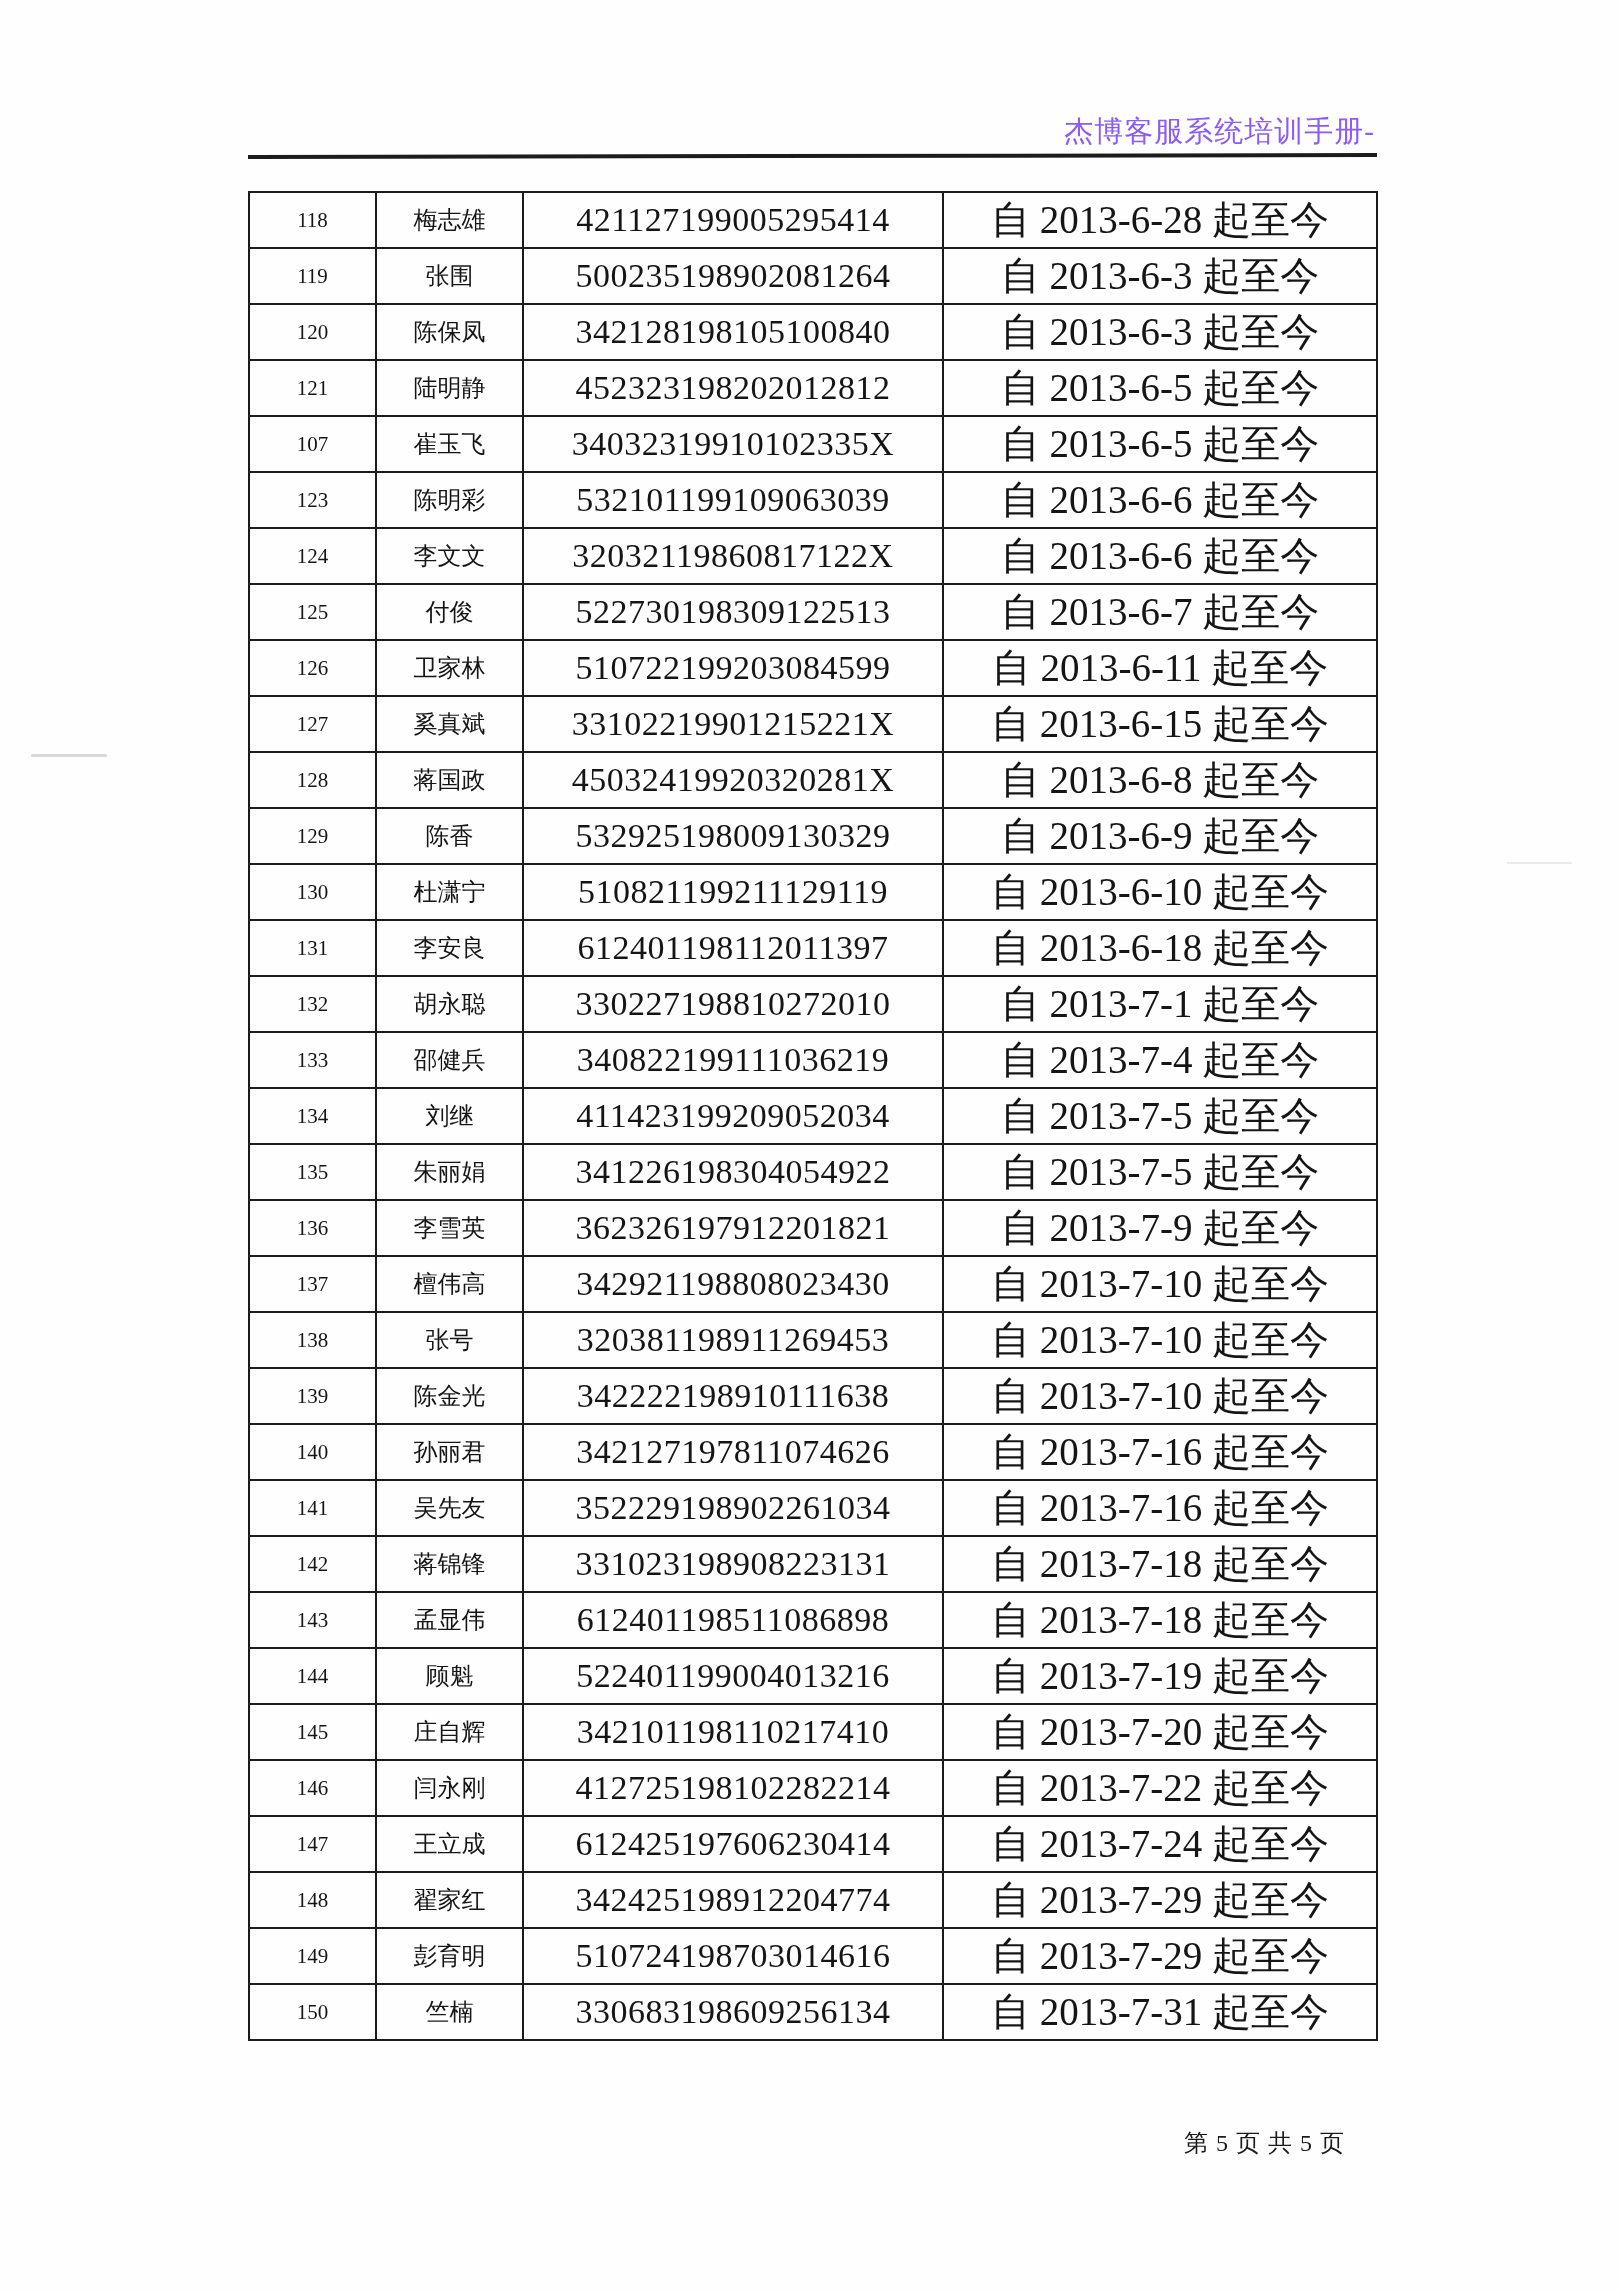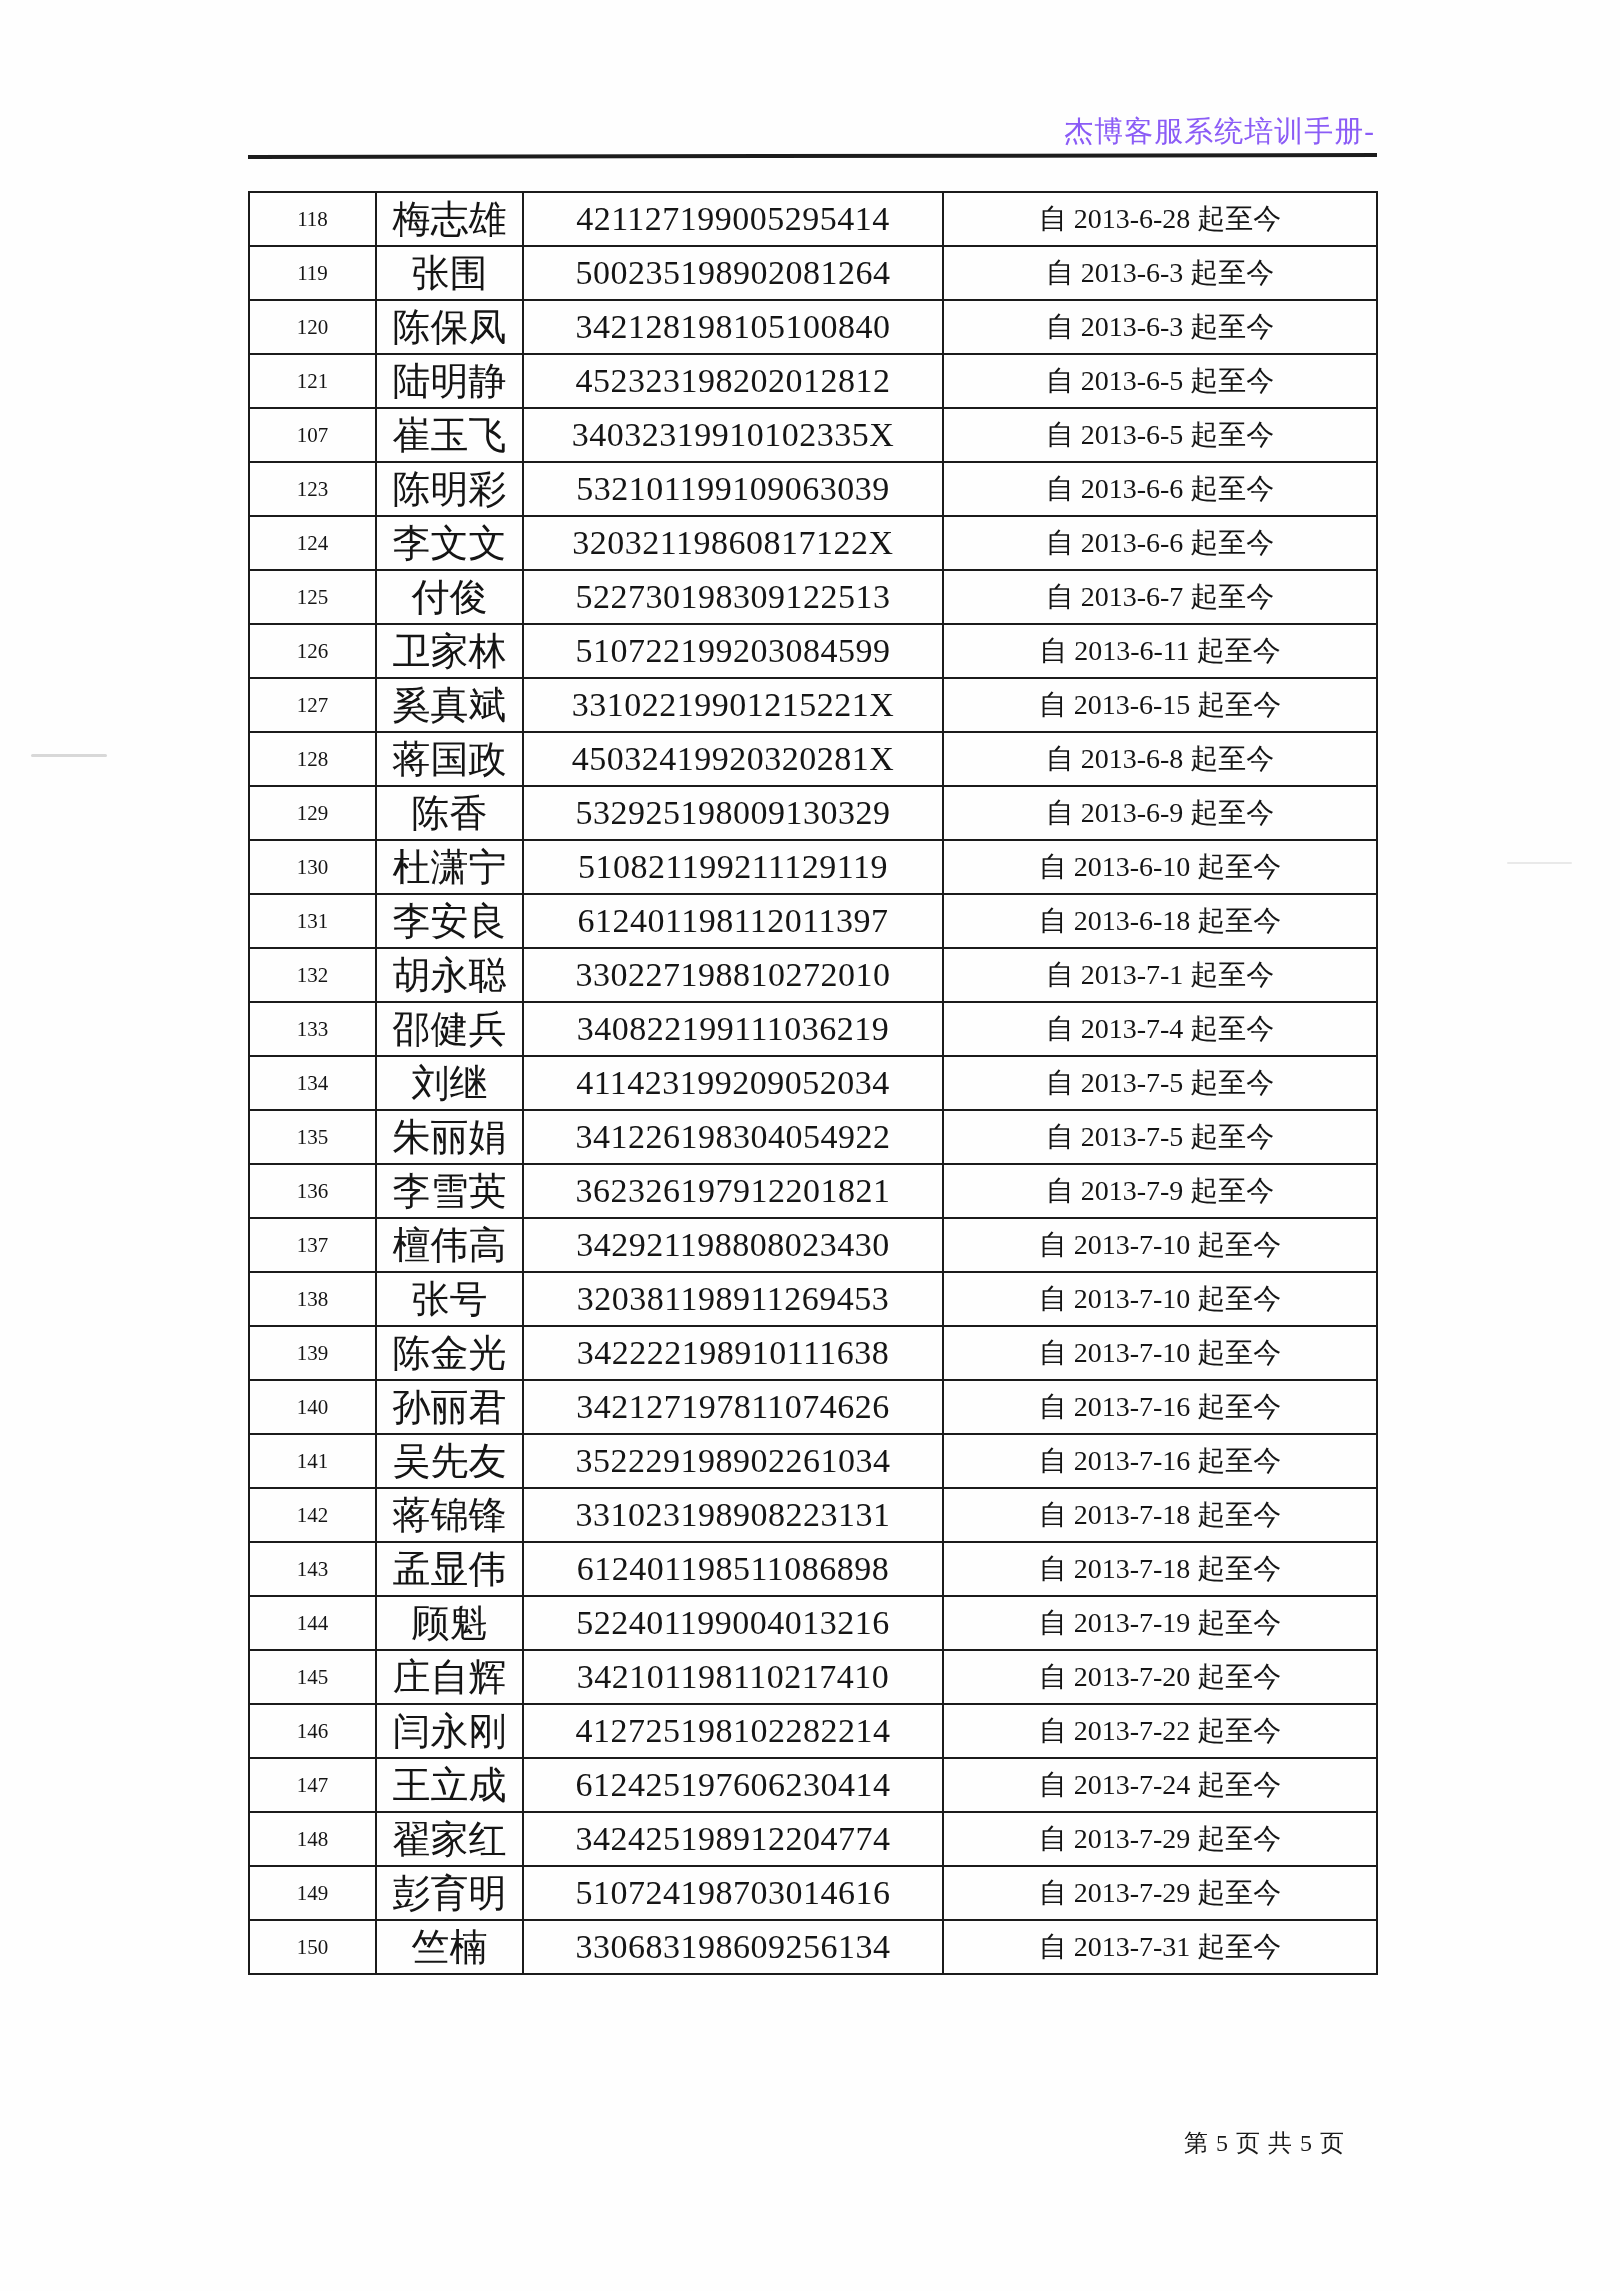--- a/index.html
+++ b/index.html
@@ -40,23 +40,23 @@
     border:2px solid #1b1b1b;
     height:54px;
     text-align:center;
     vertical-align:middle;
     padding:0 3.9px;
     color:#151515;
     white-space:nowrap;
     overflow:hidden;
   }
   table.roster td:nth-child(1){ font-size:21px; }
-  table.roster td:nth-child(2){ font-size:38px; }
+  table.roster td:nth-child(2){ font-size:24px; }
   table.roster td:nth-child(3){ font-size:34px; letter-spacing:0.5px;margin-left:13px; }
-  table.roster td:nth-child(4){ font-size:28px;border-radius:6px; }
+  table.roster td:nth-child(4){ font-size:39px;border-radius:6px; }
   .doc-footer {
     position:absolute;
     left:1184px; top:2127px;
     font-size:24px;
     letter-spacing:1px;
     color:#1a1a1a;
     white-space:nowrap;
   }
   .speck-a {
     position:absolute; left:31px; top:754px;

